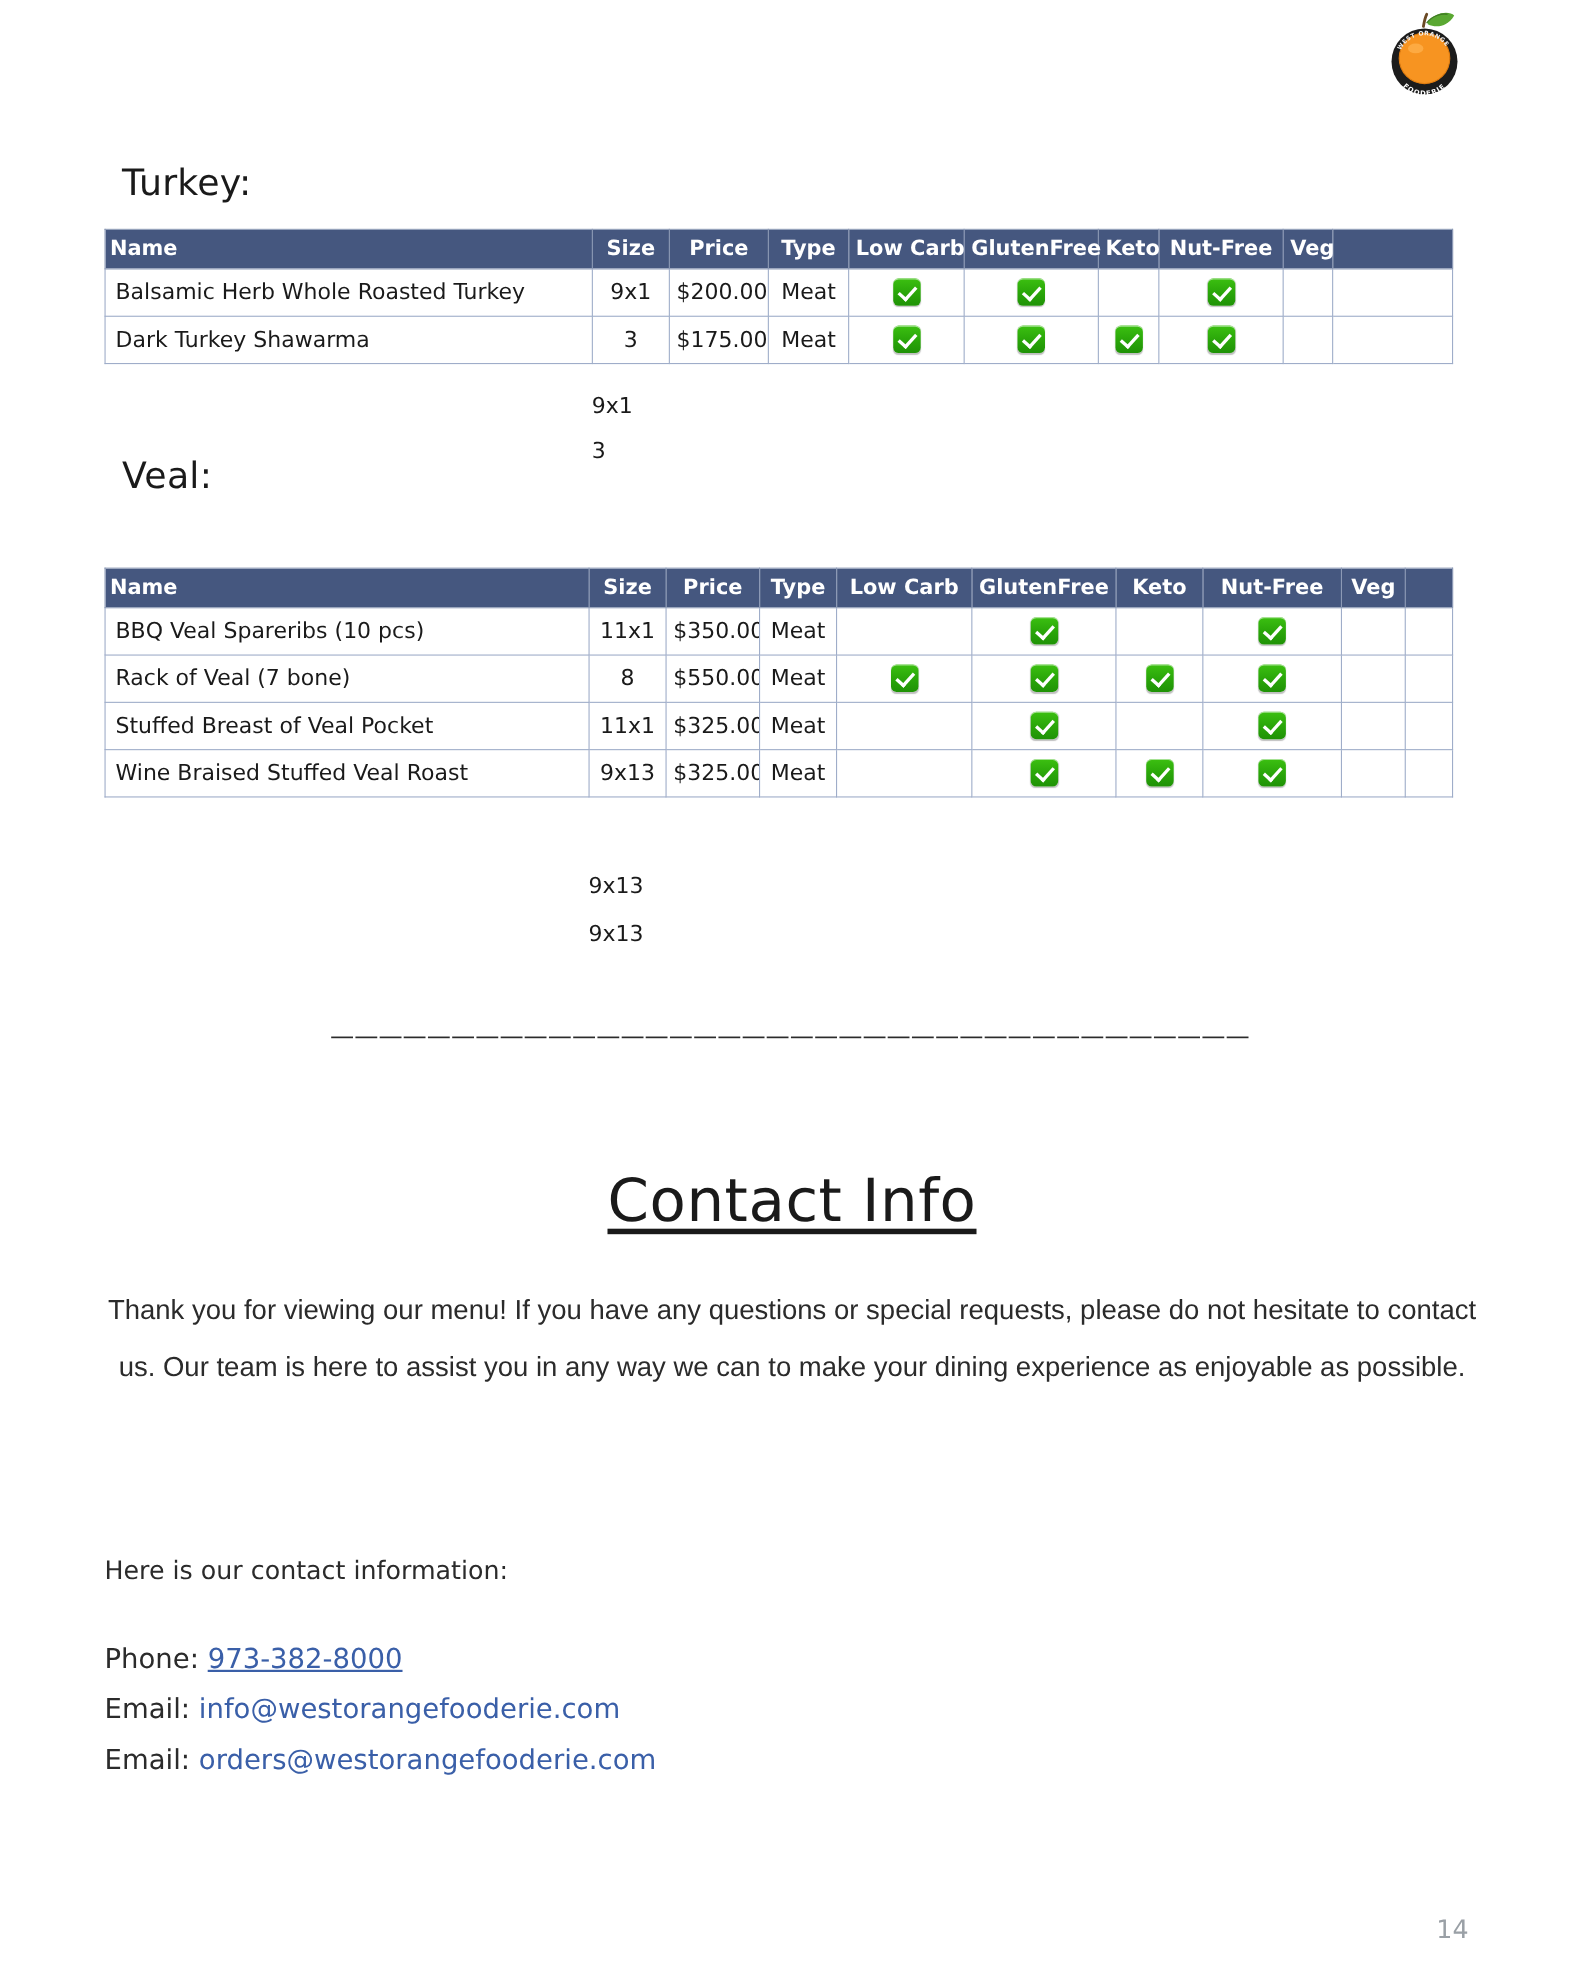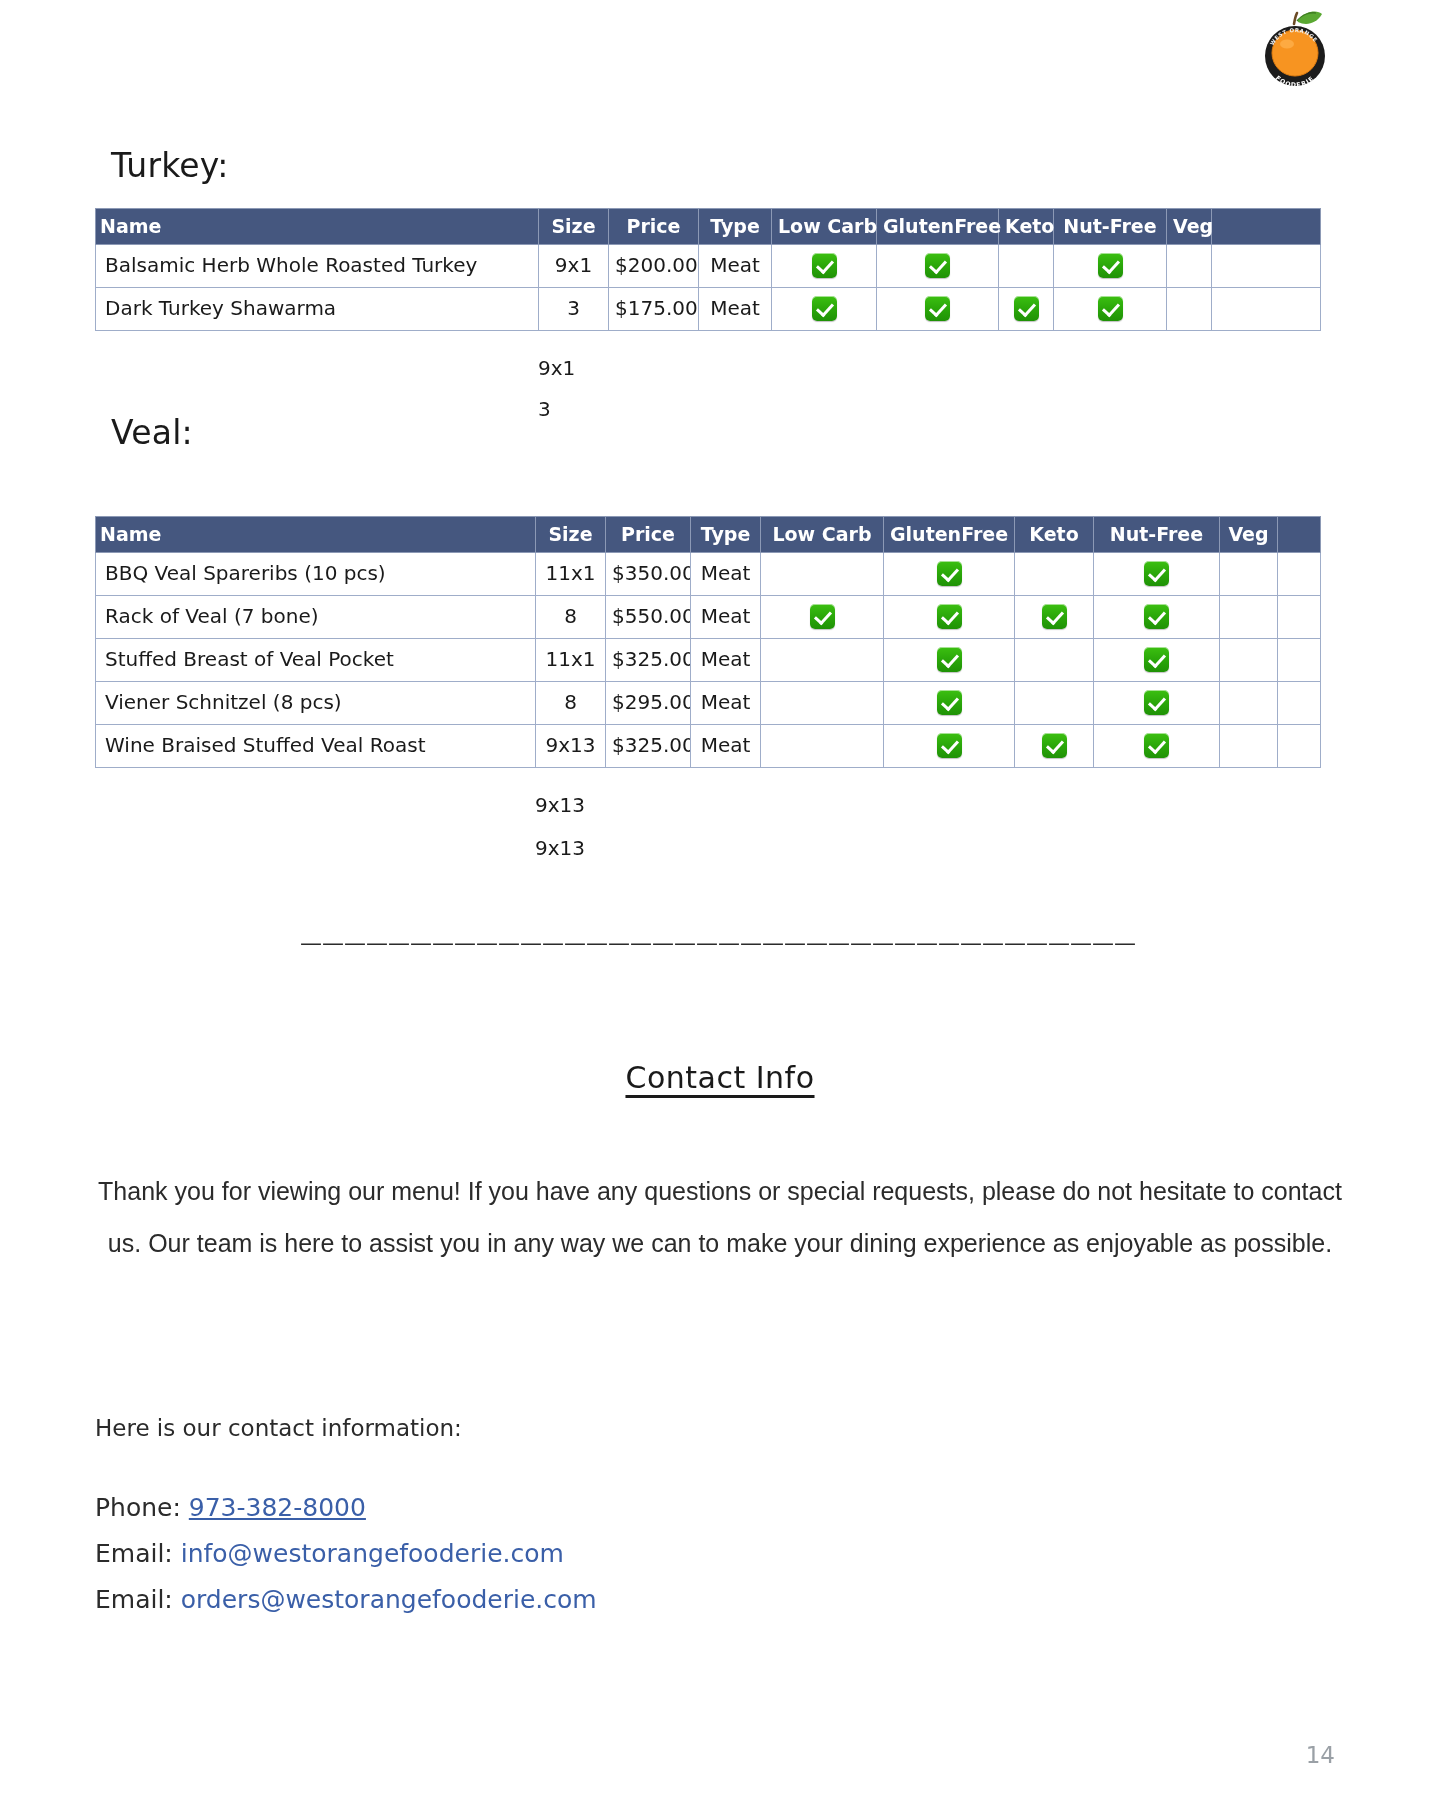--- a/index.html
+++ b/index.html
@@ -133,21 +133,21 @@
   }
 
   
   .contact-heading {
     position: absolute;
     top: 1060px;
     left: 0;
     width: 1440px;
     text-align: center;
     font-family: "DejaVu Sans", sans-serif;
-    font-size: 30px;
+    font-size: 54px;
     color: #1a1a1a;
     text-decoration: underline;
     text-underline-offset: 7px;
     letter-spacing: 0.5px;
   }
   .contact-para {
     position: absolute;
     top: 1165px;
     left: 95px;
     width: 1250px;
@@ -341,32 +341,20 @@
         <td class="price-col">$325.00</td>
         <td>Meat</td>
         <td class="chk"><span class="chk-empty"></span></td>
         <td class="chk"><span class="chkbox"></span></td>
         <td class="chk"><span class="chk-empty"></span></td>
         <td class="chk"><span class="chkbox"></span></td>
         <td class="chk"><span class="chk-empty"></span></td>
         <td></td>
       </tr>
       <tr>
-        <td class="name-col">Viener Schnitzel (8 pcs)</td>
-        <td>8</td>
-        <td class="price-col">$295.00</td>
-        <td>Meat</td>
-        <td class="chk"><span class="chk-empty"></span></td>
-        <td class="chk"><span class="chkbox"></span></td>
-        <td class="chk"><span class="chk-empty"></span></td>
-        <td class="chk"><span class="chkbox"></span></td>
-        <td class="chk"><span class="chk-empty"></span></td>
-        <td></td>
-      </tr>
-      <tr>
         <td class="name-col">Wine Braised Stuffed Veal Roast</td>
         <td>9x13</td>
         <td class="price-col">$325.00</td>
         <td>Meat</td>
         <td class="chk"><span class="chk-empty"></span></td>
         <td class="chk"><span class="chkbox"></span></td>
         <td class="chk"><span class="chkbox"></span></td>
         <td class="chk"><span class="chkbox"></span></td>
         <td class="chk"><span class="chk-empty"></span></td>
         <td></td>

